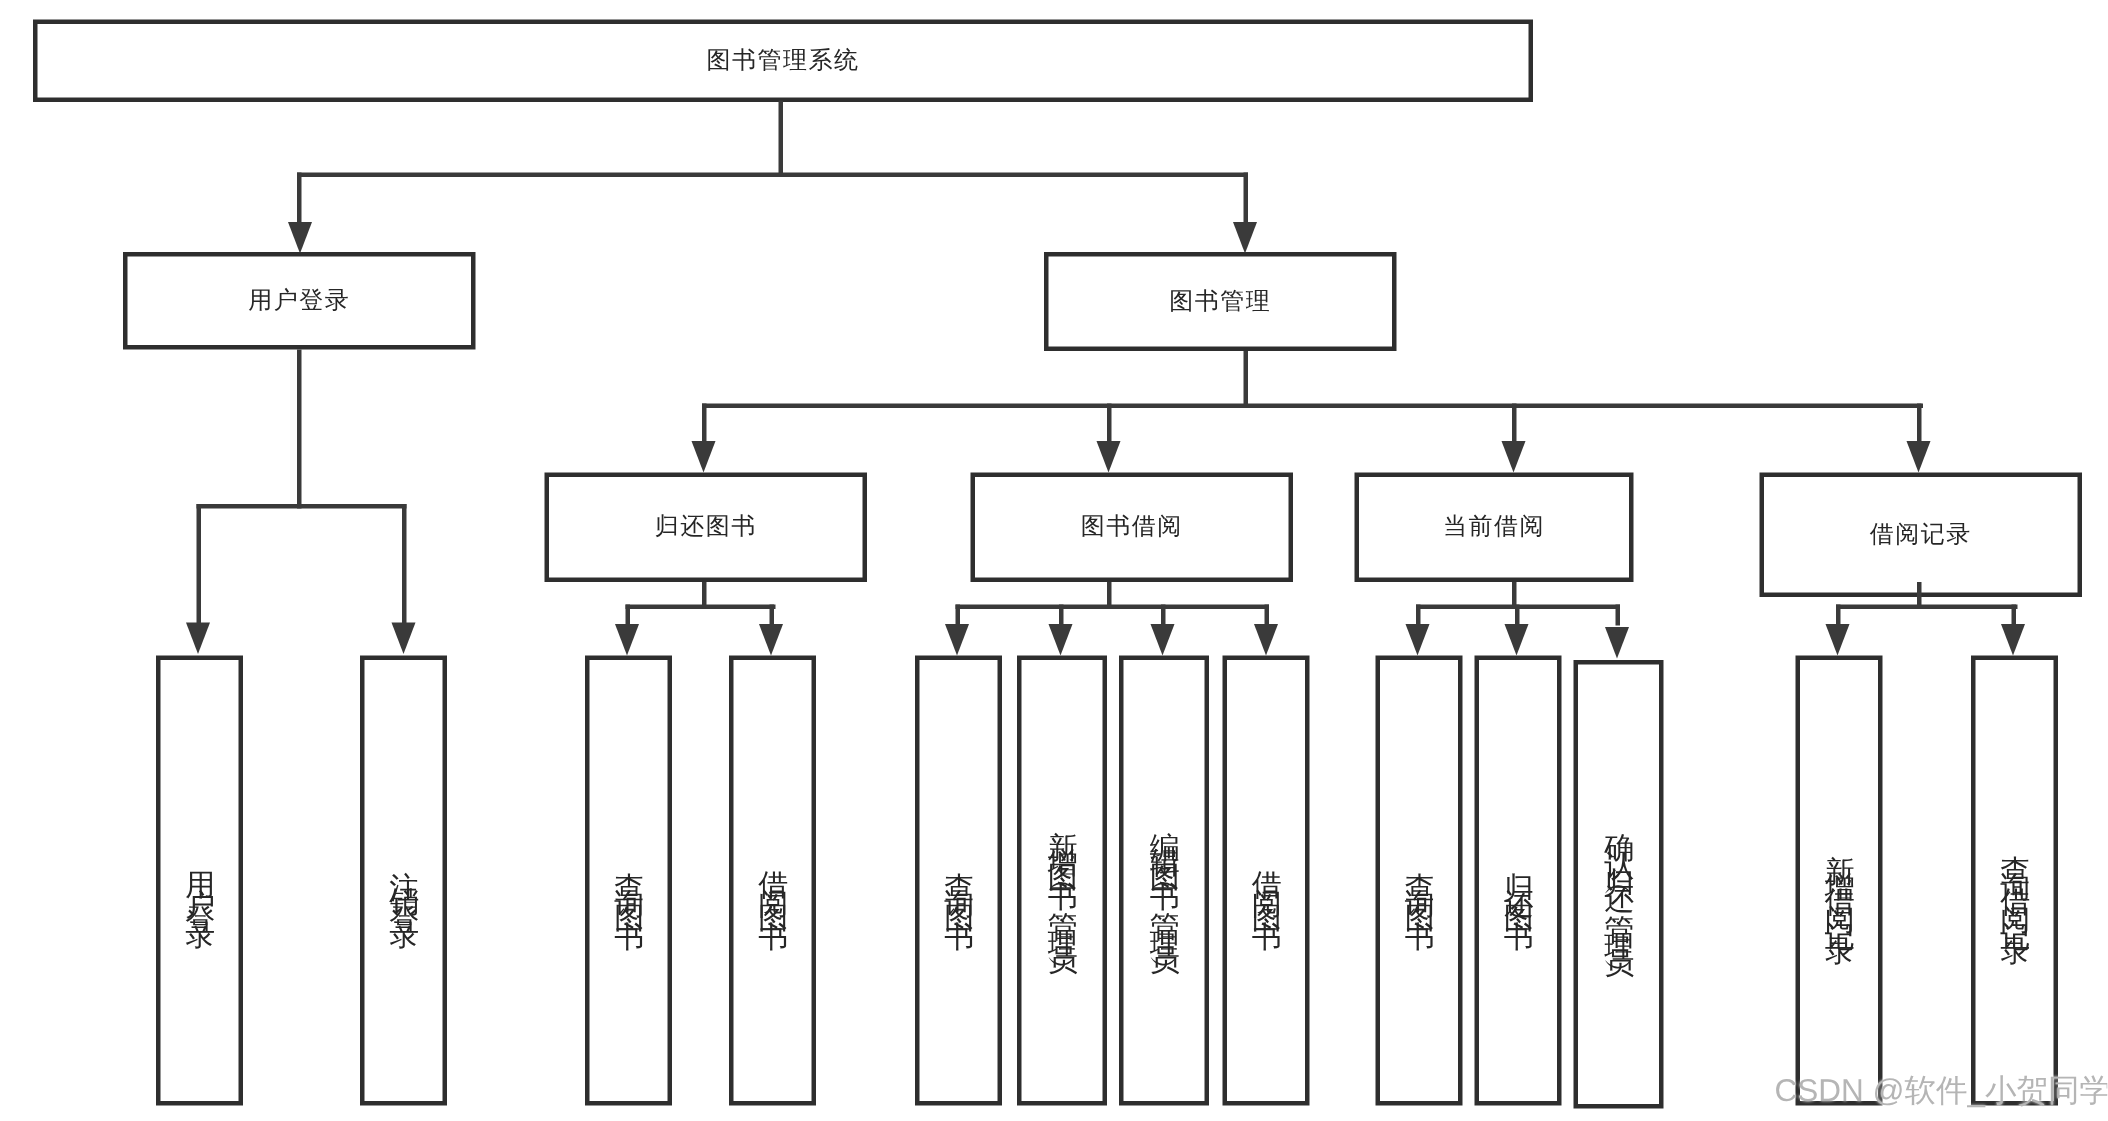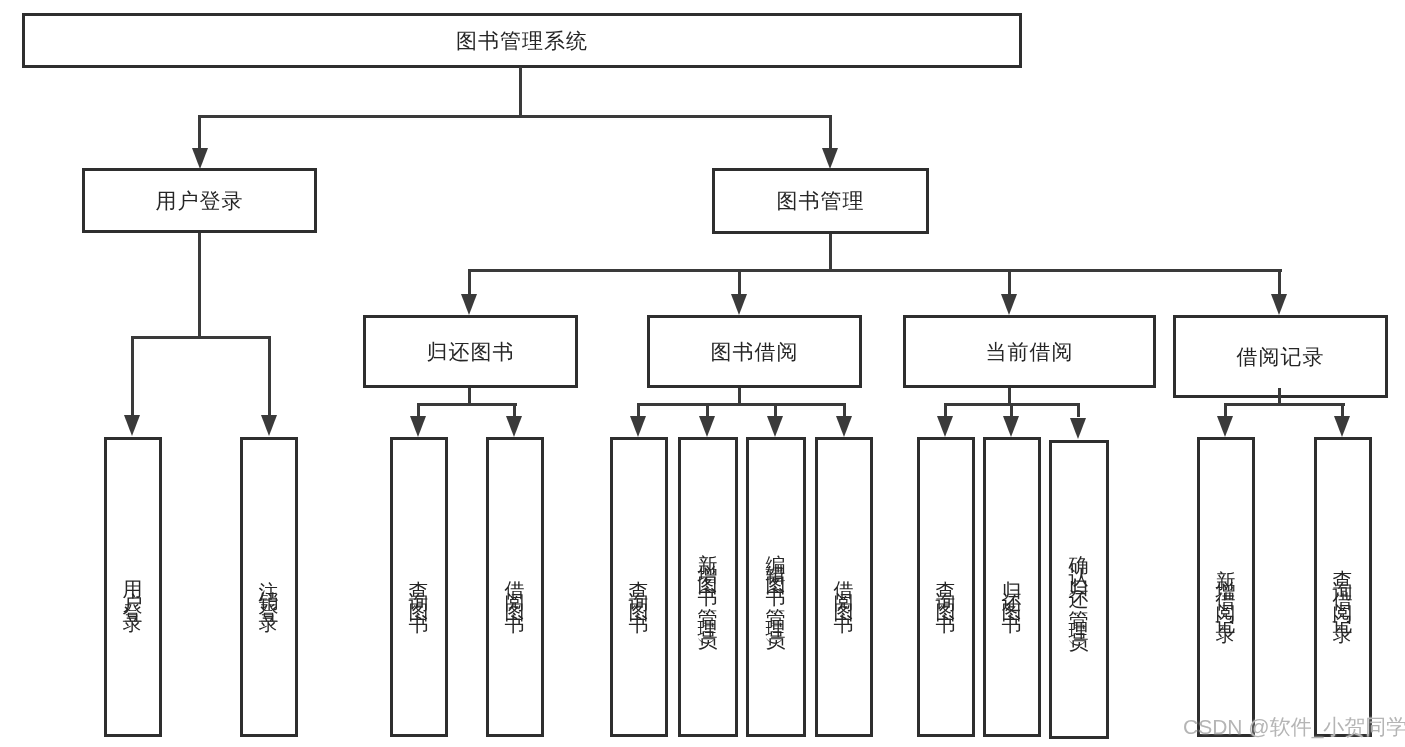--- a/index.html
+++ b/index.html
@@ -13,21 +13,21 @@
   }
   .box {
     position: absolute;
     box-sizing: border-box;
     border: 3px solid #2e2e2e;
     background: #ffffff;
     display: flex;
     align-items: center;
     justify-content: center;
     color: #262626;
-    font-size: 21px;
+    font-size: 16px;
     letter-spacing: 1px;
     white-space: nowrap;
   }
   .vbox {
     position: absolute;
     box-sizing: border-box;
     border: 3px solid #2e2e2e;
     background: #ffffff;
     display: flex;
     align-items: center;
@@ -62,25 +62,25 @@
   }
 </style>
 </head>
 <body>
 
 <div id="canvas">
 
   <div class="box" style="left:22px; top:13px; width:1000px; height:55px;">图书管理系统</div>
 
   <div class="box" style="left:82px; top:168px; width:235px; height:65px;">用户登录</div>
-  <div class="box" style="left:712px; top:168px; width:217px; height:66px;">图书管理</div>
+  <div class="box" style="left:696px; top:168px; width:235px; height:66px;">图书管理</div>
 
   <div class="box" style="left:363px; top:315px; width:215px; height:73px;">归还图书</div>
   <div class="box" style="left:647px; top:315px; width:215px; height:73px;">图书借阅</div>
-  <div class="box" style="left:903px; top:315px; width:253px; height:73px;">当前借阅</div>
+  <div class="box" style="left:903px; top:315px; width:186px; height:73px;">当前借阅</div>
   <div class="box" style="left:1173px; top:315px; width:215px; height:83px;">借阅记录</div>
 
   <div class="vbox" style="left:104px; top:437px; width:58px; height:300px;">
     <span class="vtext">用户登录</span>
   </div>
   <div class="vbox" style="left:240px; top:437px; width:58px; height:300px;">
     <span class="vtext">注销登录</span>
   </div>
 
   <div class="vbox" style="left:390px; top:437px; width:58px; height:300px;">

